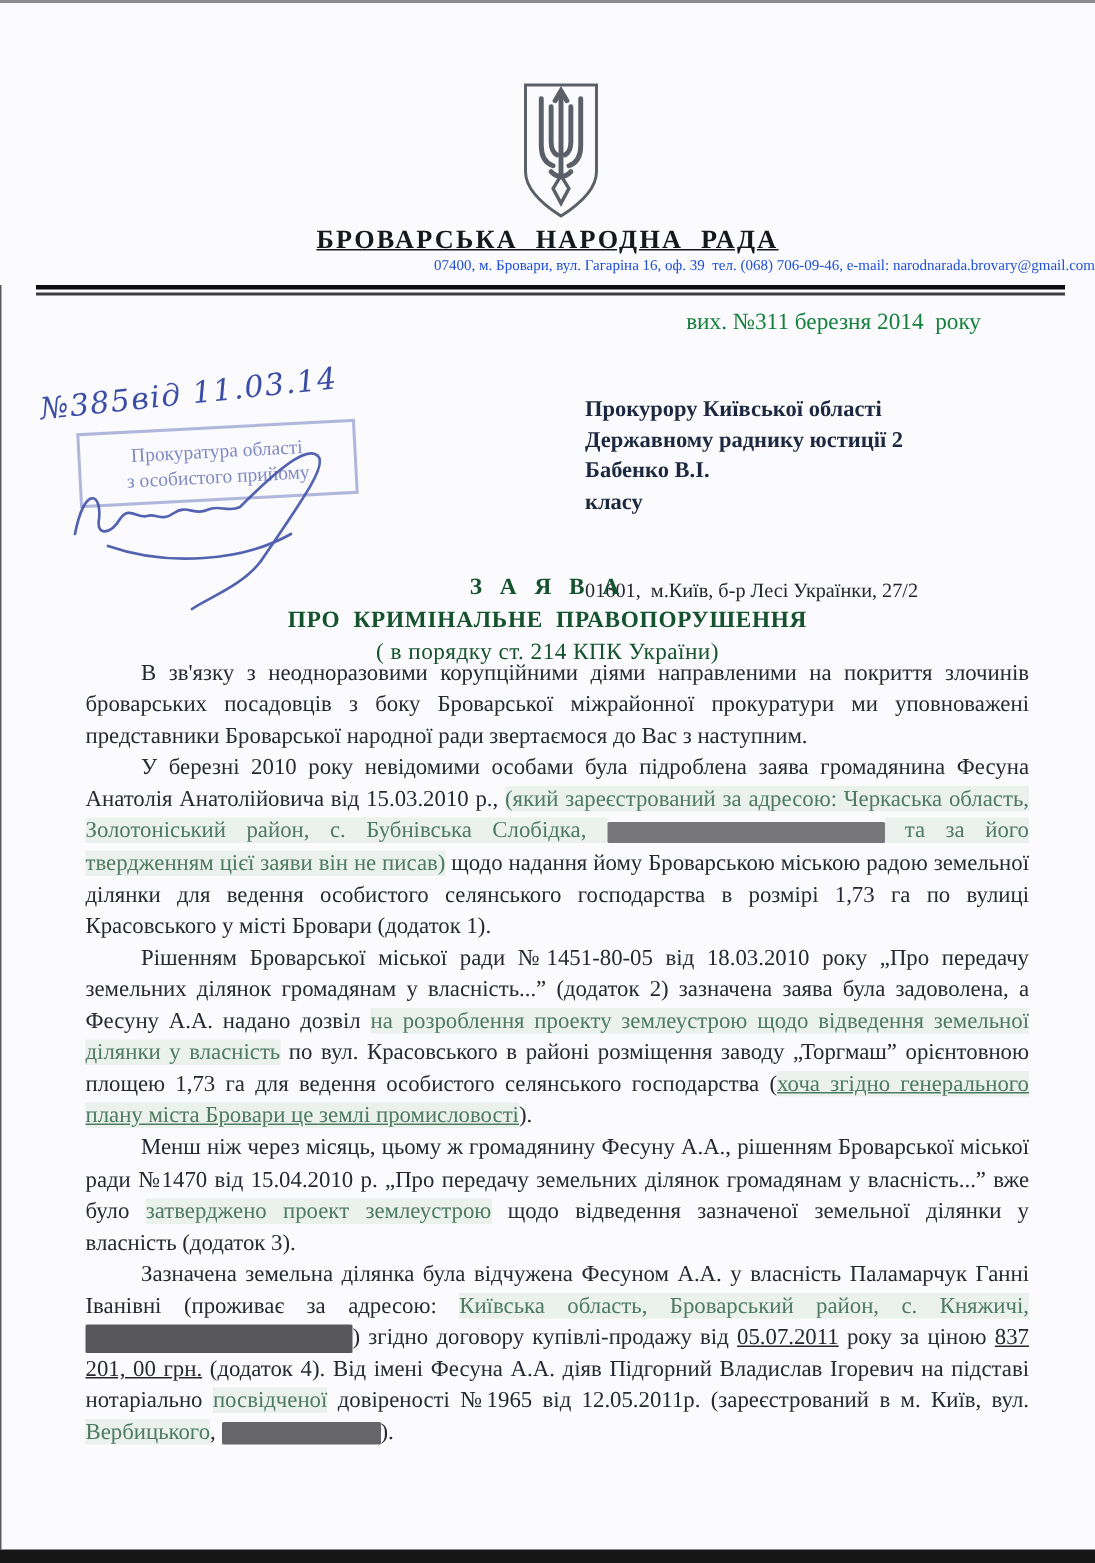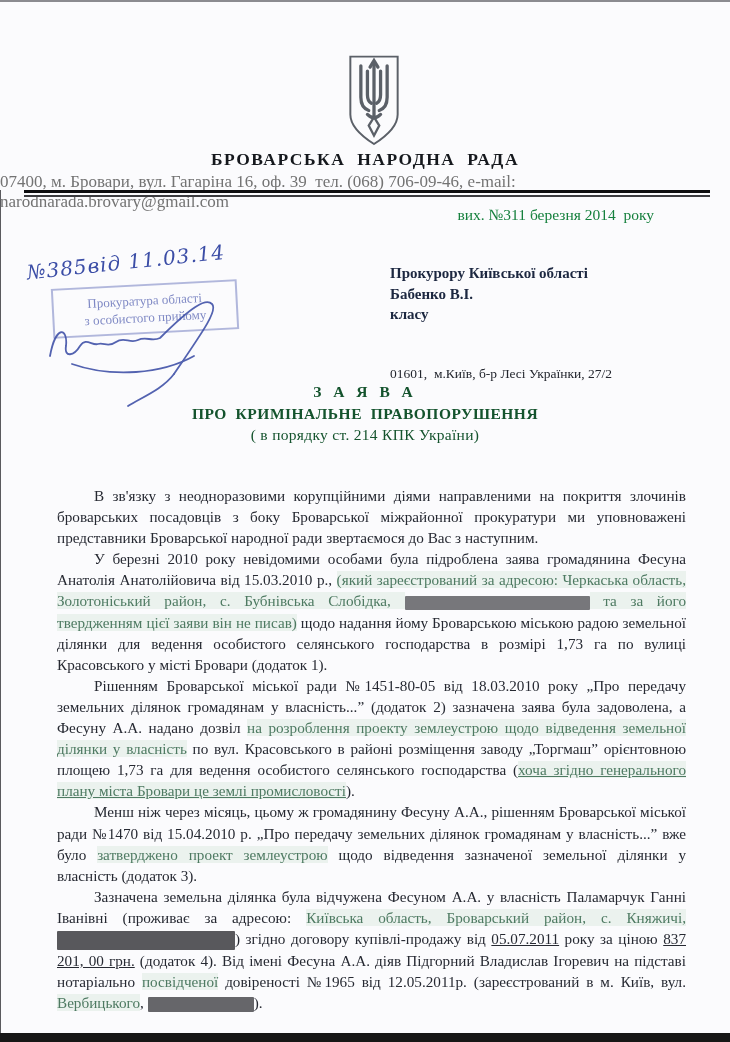--- a/index.html
+++ b/index.html
@@ -8,25 +8,25 @@
     background:#fbfbfd;overflow:hidden;
     font-family:"Liberation Serif",serif;color:#262932;
   }
   .edge-top{position:absolute;top:0;left:0;right:0;height:2px;background:#8b8b90;}
   .edge-bottom{position:absolute;bottom:0;left:0;right:0;height:9px;background:#161616;}
   .edge-left{position:absolute;top:190px;bottom:9px;left:0;width:1px;background:#5a5a5e;}
 
   .emblem{position:absolute;left:341px;top:54px;width:66px;height:92px;}
   .org-name{
     position:absolute;top:149px;left:0;right:0;text-align:center;
-    font-weight:bold;font-size:17.5px;letter-spacing:1.5px;color:#15181d;white-space:pre-wrap;
+    font-weight:bold;font-size:17.5px;letter-spacing:1.5px;color:#15181d;white-space:pre-wrap;text-decoration:underline;
   }
   .org-address{
-    position:absolute;top:172px;left:0;right:0;text-align:left;
-    font-size:17px;color:#737373;white-space:pre-wrap;
+    position:absolute;top:172px;left:0;right:0;text-align:right;
+    font-size:10px;color:#1d4ed8;white-space:pre-wrap;
   }
   .rule{position:absolute;top:190px;left:24px;right:20px;}
   .rule .thick{height:3px;background:#0e0e10;}
   .rule .gap{height:2px;}
   .rule .thin{height:1.5px;background:#3c3c40;}
 
   .ref-row{
     position:absolute;top:206px;left:88px;right:76px;
     display:flex;justify-content:flex-end;font-size:15.5px;color:#15803d;white-space:pre-wrap;
   }
@@ -46,21 +46,21 @@
   .title-block{position:absolute;top:381px;left:0;right:0;text-align:center;line-height:21.5px;color:#14532d;}
   .title-l1{font-weight:bold;font-size:15.5px;letter-spacing:4px;}
   .title-l2{font-weight:bold;font-size:15.5px;letter-spacing:.5px;white-space:pre-wrap;}
   .title-l3{font-size:15.5px;letter-spacing:.3px;white-space:pre-wrap;}
 
   .addressee{position:absolute;left:390px;top:263px;width:310px;font-size:15px;line-height:20.5px;}
   .addressee .bold{font-weight:bold;color:#1c2740;}
   .addressee .addr{font-size:13.5px;color:#23262e;white-space:pre-wrap;margin-top:39px;}
 
   .body-text{
-    position:absolute;top:485px;left:57px;width:629px;
+    position:absolute;top:438px;left:57px;width:629px;
     font-size:15.2px;line-height:21.1px;text-align:justify;
   }
   .body-text p{margin:0;text-indent:37px;}
   .seg-normal{}
   .seg-green{color:#4e7a62;background:rgba(165,205,170,.18);}
   .seg-green-underline{color:#4e7a62;background:rgba(165,205,170,.18);text-decoration:underline;}
   .seg-underline{text-decoration:underline;}
   .seg-redaction{display:inline-block;border-radius:1px;vertical-align:middle;}
 </style>
 </head>
@@ -106,20 +106,21 @@
   <svg class="signature-svg" viewBox="0 0 240 115">
     <g fill="none" stroke="#3c4ea6" stroke-width="1.8" stroke-linecap="round" opacity="0.88">
       <path d="M14 58 C20 26 32 30 30 48 C28 60 38 58 44 48 C50 39 56 48 62 46 C68 44 72 50 80 44 C88 38 94 46 102 42 C110 38 116 44 124 40 C156 8 170 0 176 6 C182 12 168 32 138 76"></path>
       <path d="M36 66 C76 80 126 76 158 58"></path>
       <path d="M138 76 C126 92 104 100 92 108"></path>
     </g>
   </svg>
 
   <div class="addressee">
     <div class="bold">Прокурору Київської області</div>
+    <div class="bold">Державному раднику юстиції 2</div>
     <div class="bold">Бабенко В.І.</div>
     <div class="bold">класу</div>
     <div class="addr">01601,  м.Київ, б-р Лесі Українки, 27/2</div>
   </div>
 
   <div class="title-block">
     <div class="title-l1">З А Я В А</div>
     <div class="title-l2">ПРО  КРИМІНАЛЬНЕ  ПРАВОПОРУШЕННЯ</div>
     <div class="title-l3">( в порядку ст. 214 КПК України)</div>
   </div>

